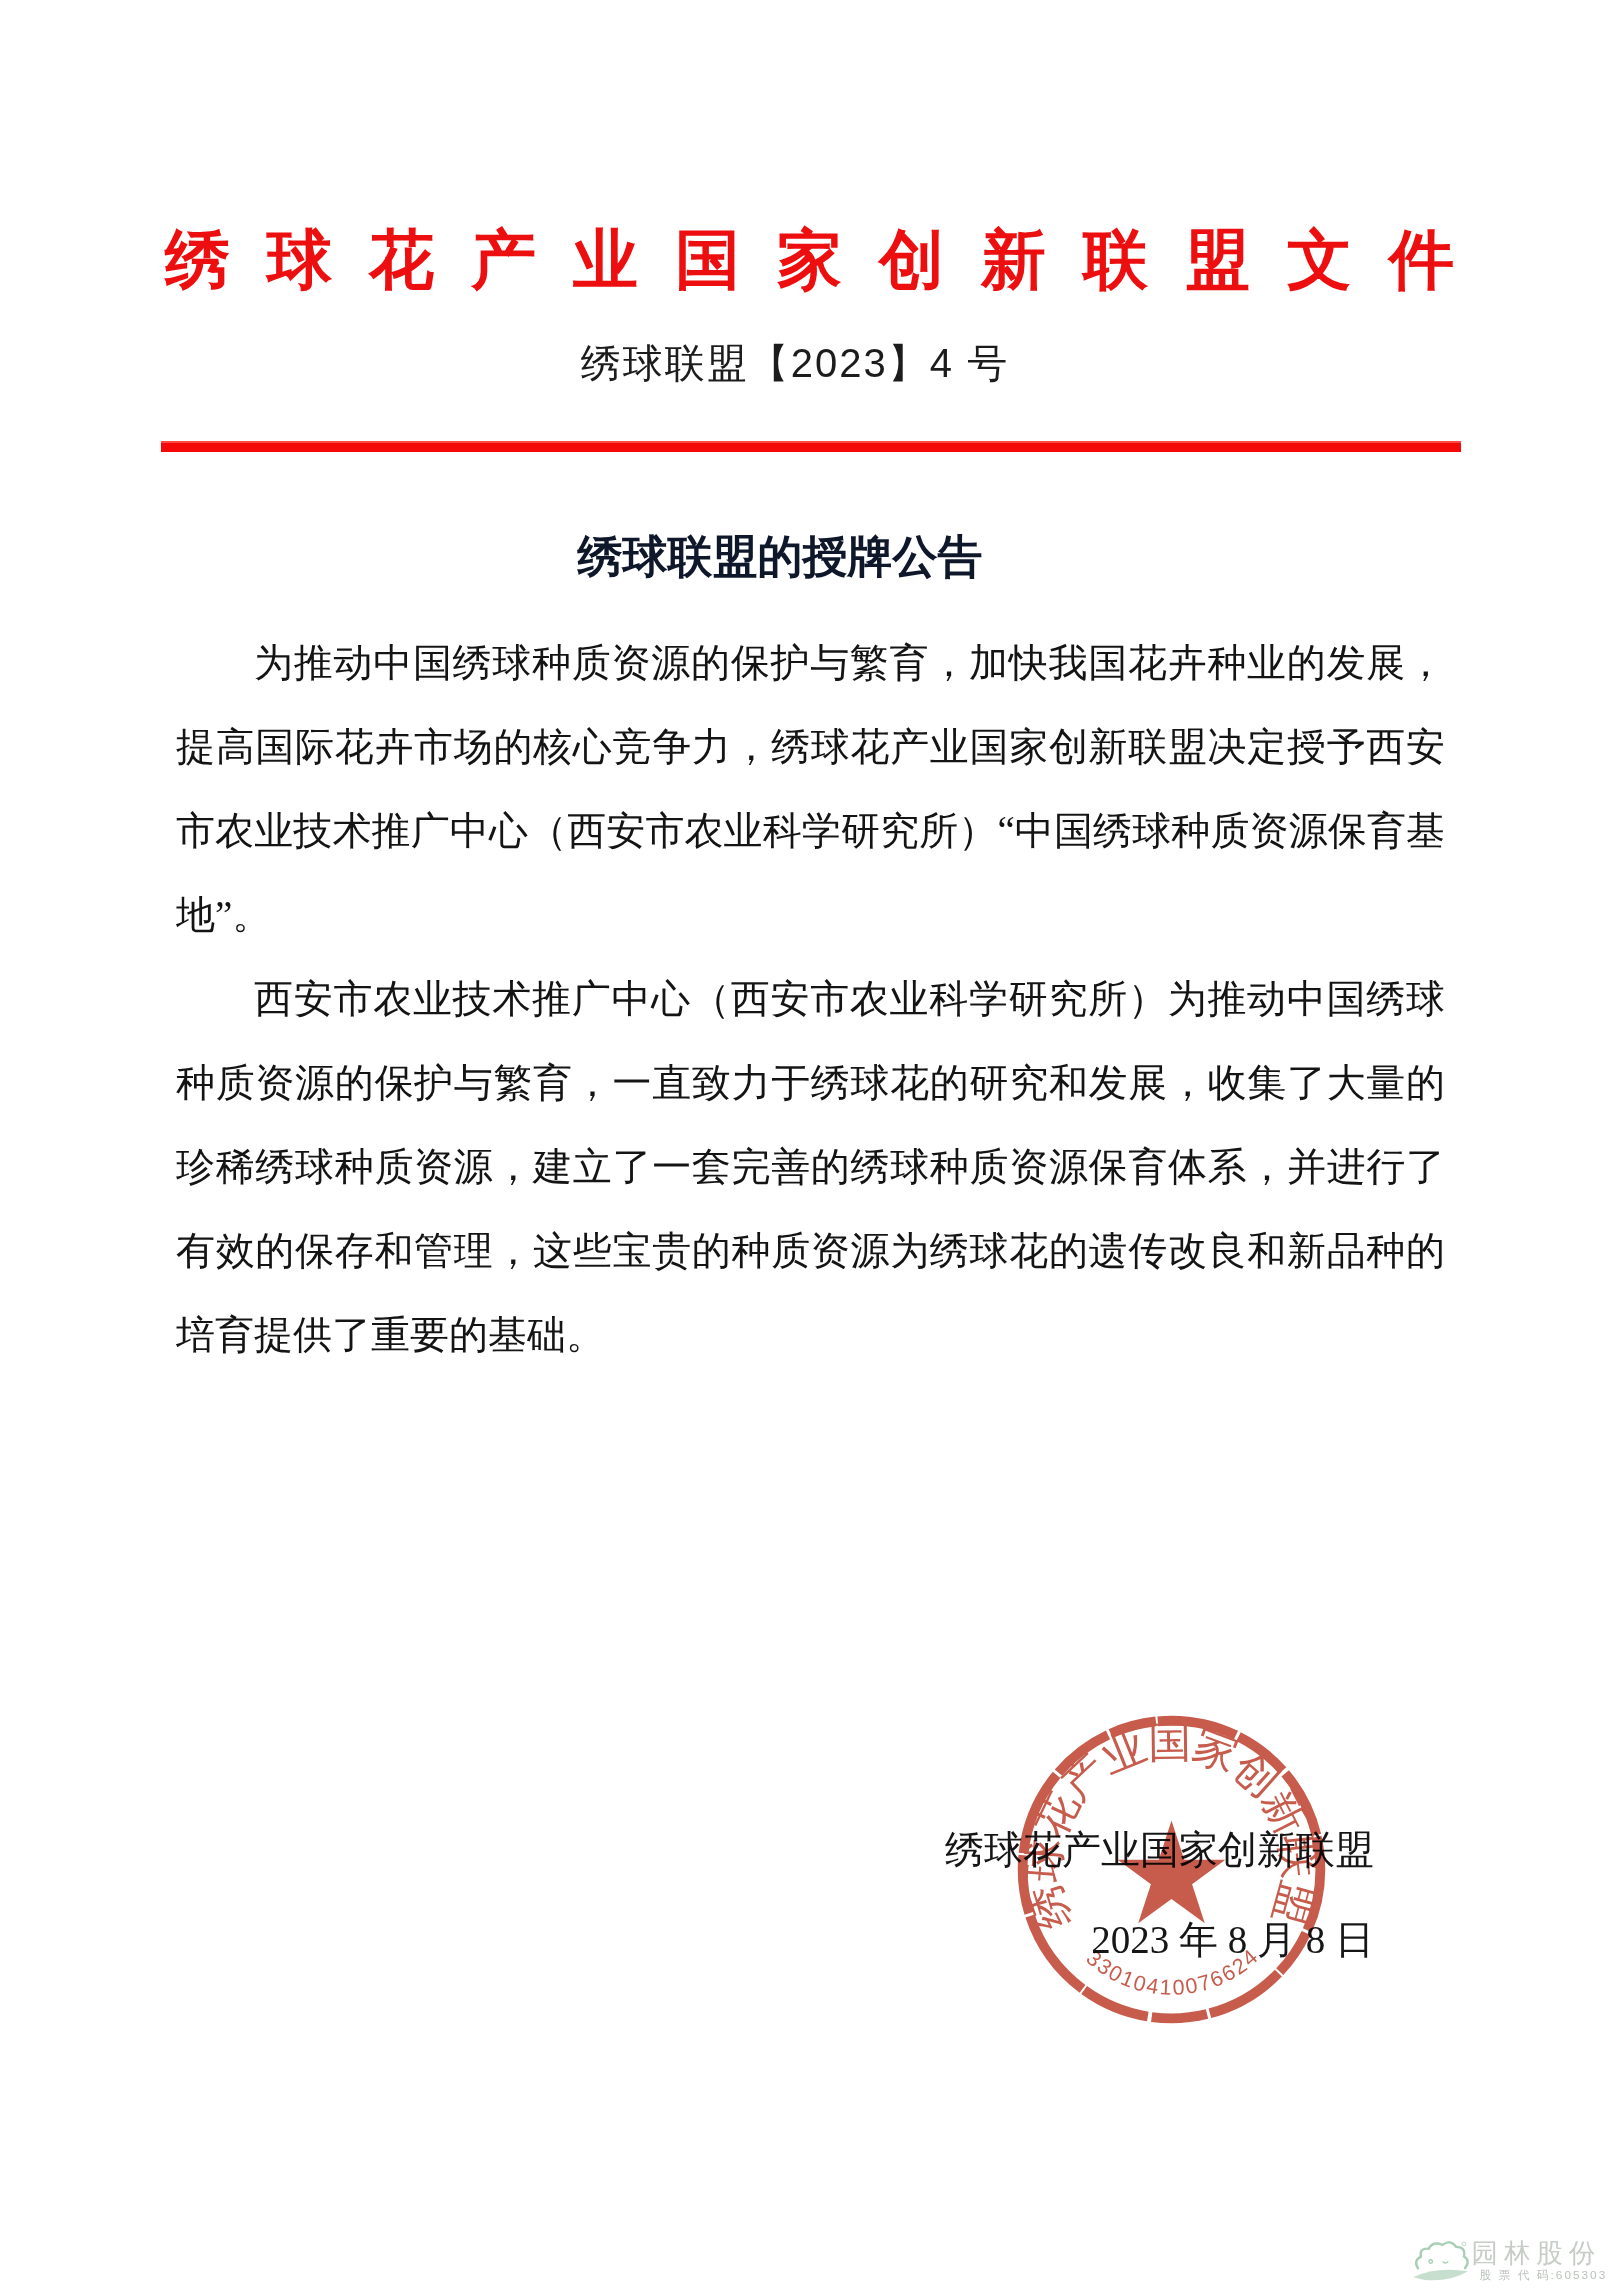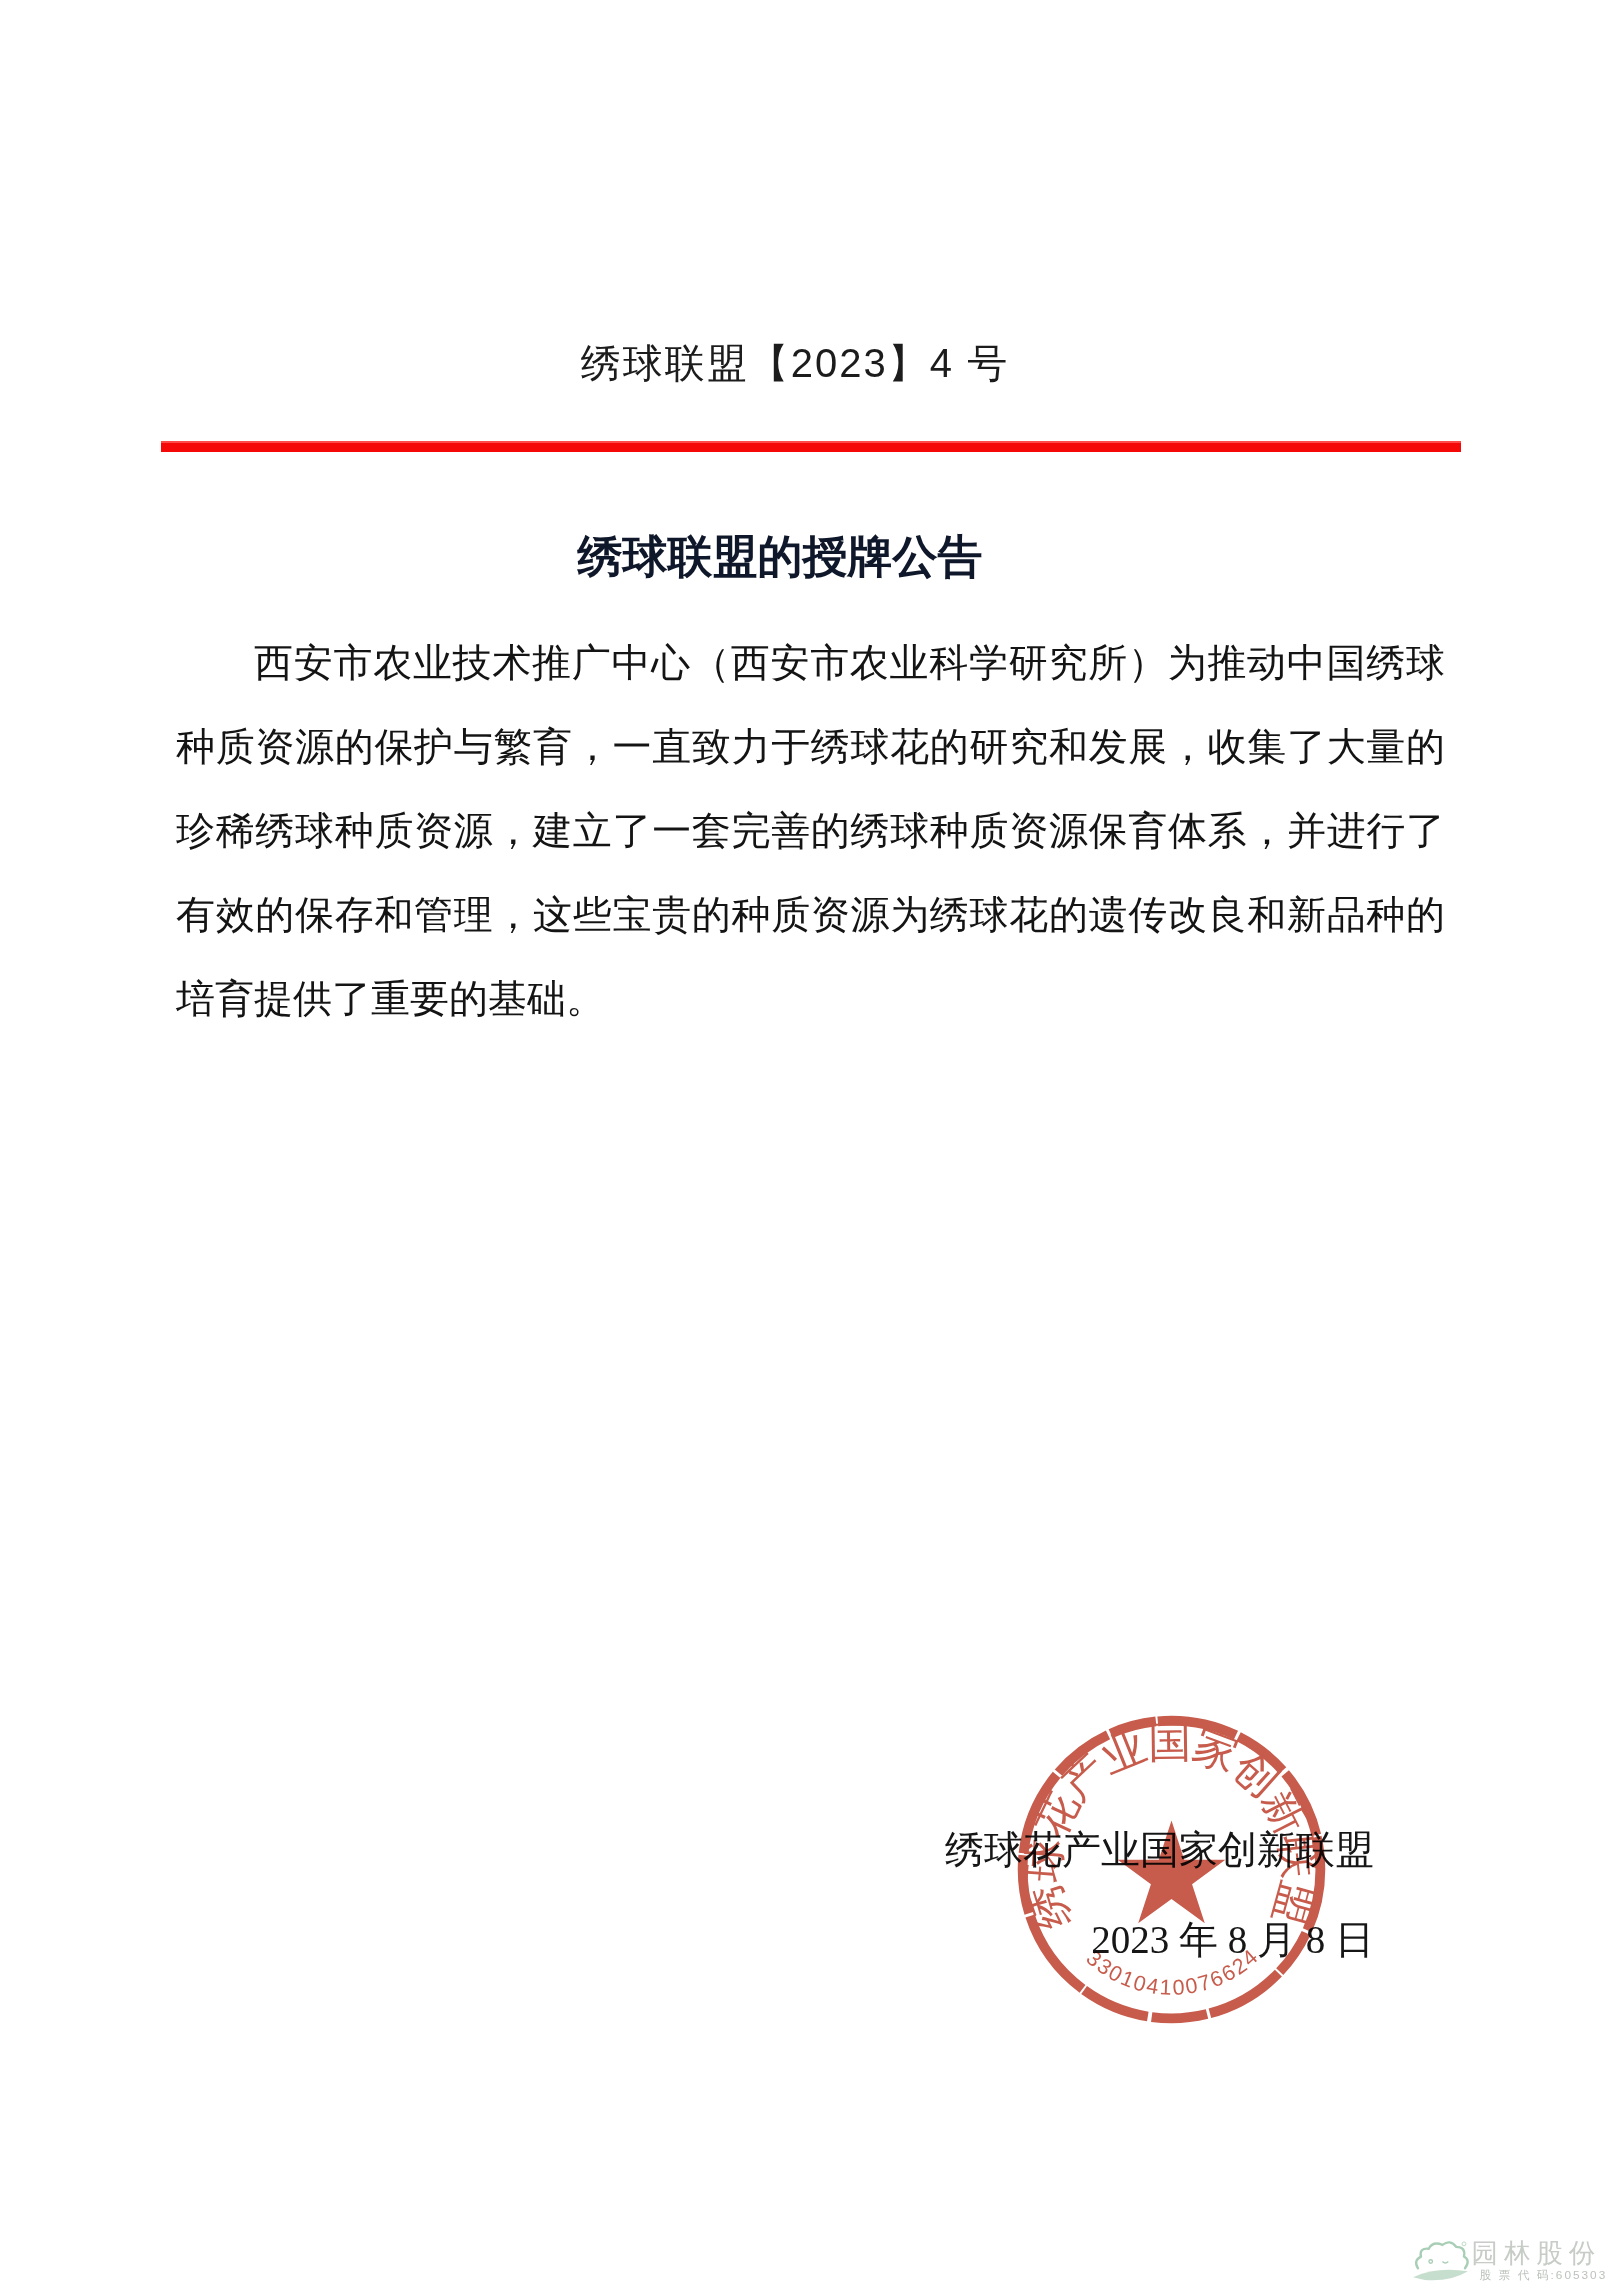--- a/index.html
+++ b/index.html
@@ -132,28 +132,30 @@
     line-height: 15.7px;
     white-space: nowrap;
     margin-left: 8px;
   }
 </style>
 </head>
 <body>
 
 <div class="page">
 
+  <div class="doc-header">绣球花产业国家创新联盟文件</div>
 
   <div class="doc-number">绣球联盟【2023】4 号</div>
 
   <div class="red-rule"></div>
 
   <h1 class="notice-title">绣球联盟的授牌公告</h1>
 
   <div class="body-text">
+    <p>为推动中国绣球种质资源的保护与繁育，加快我国花卉种业的发展，提高国际花卉市场的核心竞争力，绣球花产业国家创新联盟决定授予西安市农业技术推广中心（西安市农业科学研究所）“中国绣球种质资源保育基地”。</p>
     <p>西安市农业技术推广中心（西安市农业科学研究所）为推动中国绣球种质资源的保护与繁育，一直致力于绣球花的研究和发展，收集了大量的珍稀绣球种质资源，建立了一套完善的绣球种质资源保育体系，并进行了有效的保存和管理，这些宝贵的种质资源为绣球花的遗传改良和新品种的培育提供了重要的基础。</p>
   </div>
 
   <div class="signature">
     <div class="sig-org">绣球花产业国家创新联盟</div>
     <div class="sig-date">2023 年 8 月 8 日</div>
   </div>
 
   <svg class="seal" viewBox="-170 -170 340 340">
     <defs>

